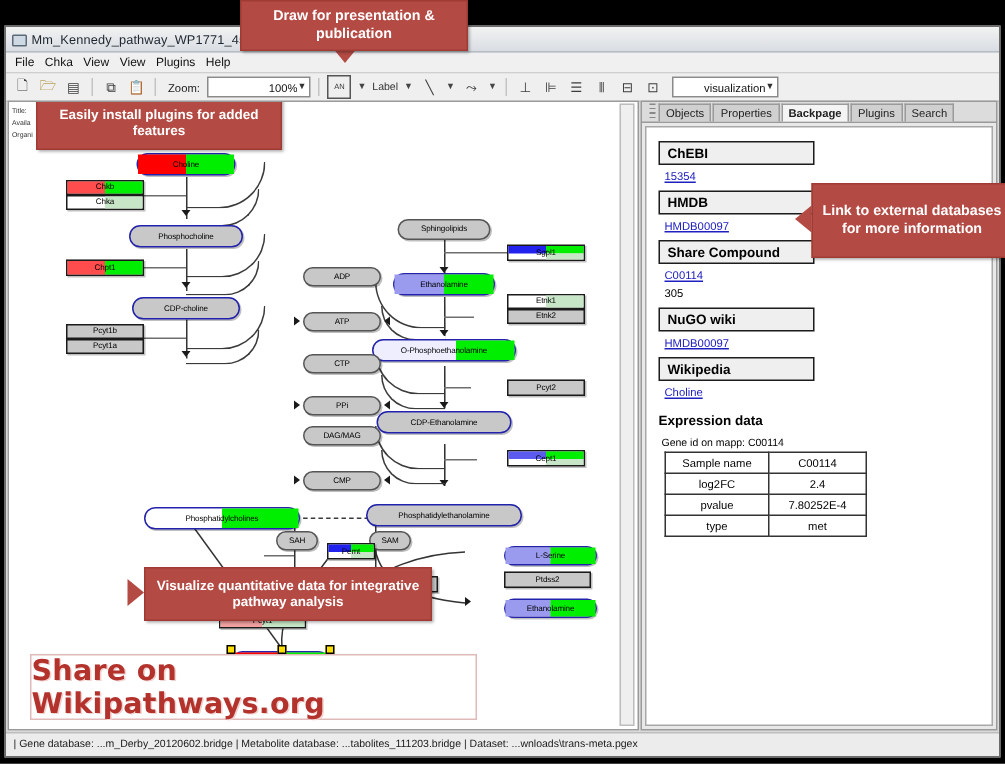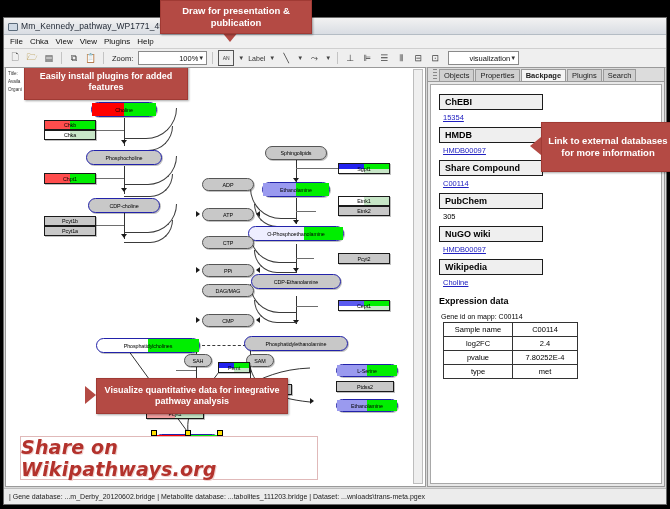--- a/index.html
+++ b/index.html
@@ -90,21 +90,21 @@
   .callout{position:absolute;background:#b44a44;color:#fff;font-weight:bold;text-align:center;
            border:1px solid #a03a34;box-shadow:1px 1px 2px rgba(0,0,0,.35);z-index:40;
            display:flex;align-items:center;justify-content:center;line-height:1.25;}
   .tip{position:absolute;width:0;height:0;z-index:39;}
   .tip-dn{border-left:9px solid transparent;border-right:9px solid transparent;border-top:11px solid #b44a44;}
   .tip-lf{border-top:9px solid transparent;border-bottom:9px solid transparent;border-right:11px solid #b44a44;}
   .tip-rt{border-top:9px solid transparent;border-bottom:9px solid transparent;border-left:11px solid #b44a44;}
 
   .share{position:absolute;left:18px;top:418px;width:296px;height:42px;background:#fff;border:1px solid #e0b9b9;
          display:flex;align-items:center;justify-content:center;z-index:35;}
-  .share span{font-family:"DejaVu Sans",sans-serif;font-style:italic;font-weight:bold;font-size:19px;color:#b3322c;
+  .share span{font-family:"DejaVu Sans",sans-serif;font-weight:bold;font-size:19px;color:#b3322c;
               text-shadow:1px 1px 0 #f0d2d0;letter-spacing:.2px;}
 </style>
 </head>
 <body>
 
 <div id="app">
 
   <div class="titlebar">
     <span class="tb-ico"></span>
     <span class="tb-title">Mm_Kennedy_pathway_WP1771_45176.gpml</span>
@@ -420,21 +420,20 @@
       <div class="bp">
         <div class="bp-head">ChEBI</div>
         <a class="bp-link" href="#">15354</a>
 
         <div class="bp-head">HMDB</div>
         <a class="bp-link" href="#">HMDB00097</a>
 
         <div class="bp-head">Share Compound</div>
         <a class="bp-link" href="#">C00114</a>
 
-        <div class="bp-head">PubChem</div>
         <span class="bp-plain">305</span>
 
         <div class="bp-head">NuGO wiki</div>
         <a class="bp-link" href="#">HMDB00097</a>
 
         <div class="bp-head">Wikipedia</div>
         <a class="bp-link" href="#">Choline</a>
 
         <div class="bp-exp">Expression data</div>
         <div class="bp-gid">Gene id on mapp: C00114</div>

